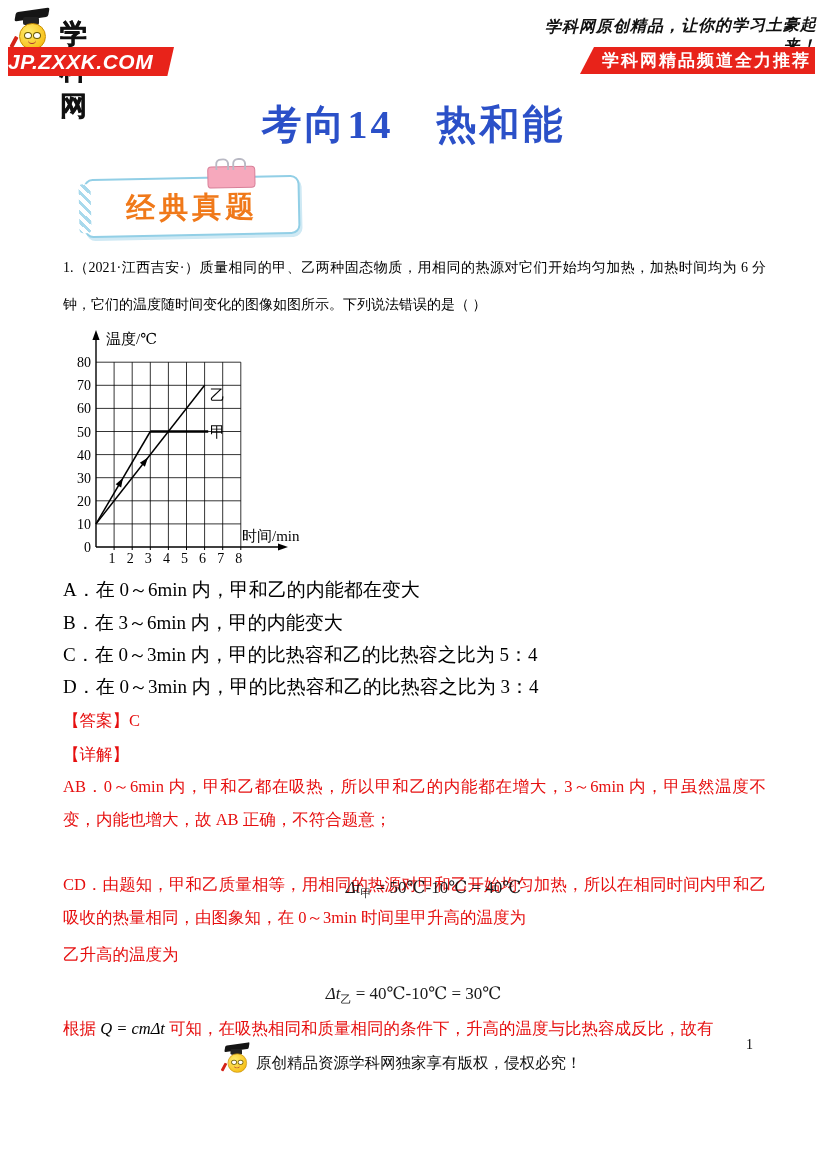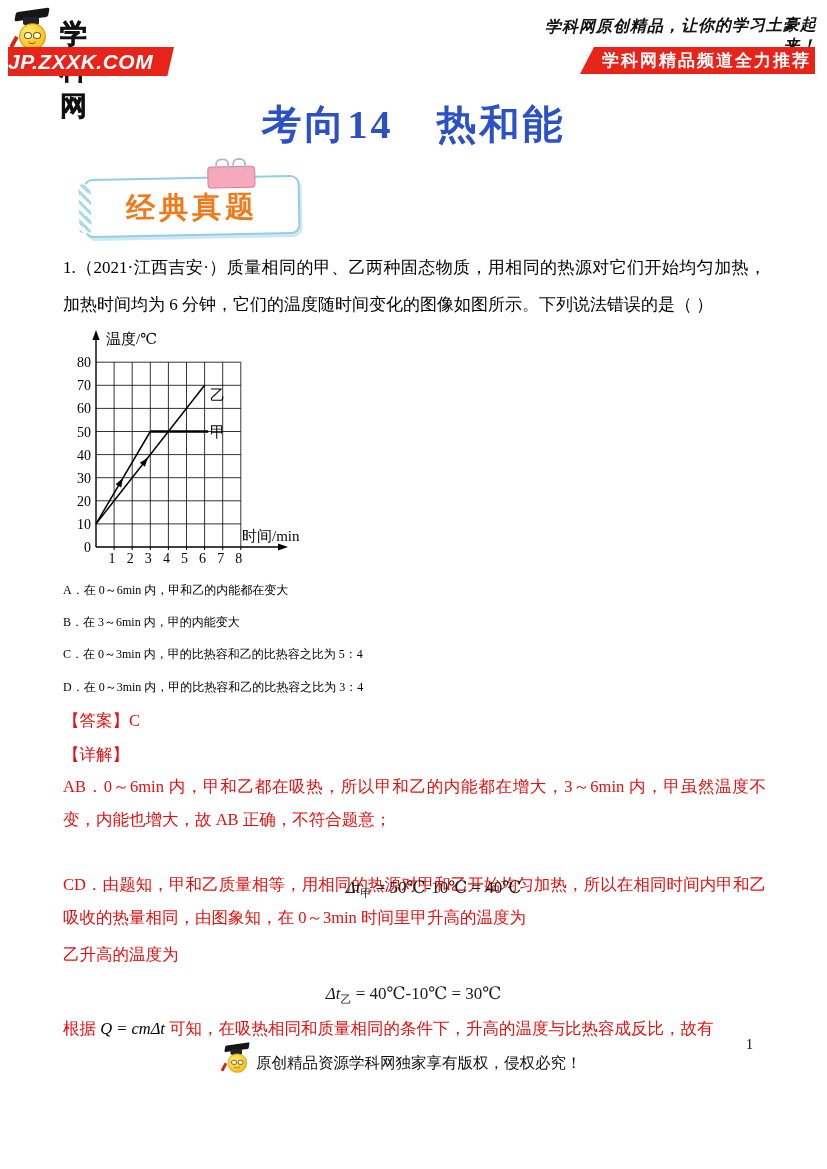--- a/index.html
+++ b/index.html
@@ -48,24 +48,24 @@
          background:repeating-linear-gradient(45deg,#a8d9ec 0 3px,#ffffff 3px 7px);}
   .badge-label{position:absolute;top:9px;left:0;width:100%;text-align:center;
                font-size:29px;font-weight:bold;color:#f0791a;letter-spacing:4px;transform:rotate(0.5deg);}
   .clip{position:absolute;top:-12px;left:122px;width:46px;height:20px;background:#f6a8bc;
         border:1.5px solid #d87f98;border-radius:4px;}
   .clip::before,.clip::after{content:"";position:absolute;top:-9px;width:10px;height:10px;
         border:2.5px solid #b9b9c4;border-bottom:none;border-radius:6px 6px 0 0;background:transparent;}
   .clip::before{left:7px;} .clip::after{left:24px;}
 
   
-  .qtext{position:absolute;left:63px;top:249px;width:703px;font-size:17px;line-height:37px;
+  .qtext{position:absolute;left:63px;top:249px;width:703px;font-size:14px;line-height:37px;
          text-align:justify;}
   .options{position:absolute;left:63px;top:574px;width:703px;}
-  .option{height:32.4px;display:flex;align-items:center;font-size:12px;}
+  .option{height:32.4px;display:flex;align-items:center;font-size:19px;}
   .answer-line{position:absolute;left:63px;top:710px;font-size:16.5px;color:#e60f0f;}
   .detail-label{position:absolute;left:63px;top:744px;font-size:16.5px;color:#e60f0f;}
   .expl{position:absolute;left:63px;width:703px;font-size:16.5px;line-height:33px;
         text-align:justify;color:#e60f0f;}
   .expl .math{color:#000;font-style:italic;}
   .p1{top:770px;} .p2{top:868px;} .p3{top:938px;} .p4{top:1012px;}
   .formula{position:absolute;left:0;width:100%;text-align:center;font-size:17px;color:#1a1a1a;}
   .f1{top:877px;padding-left:20px;} .f2{top:983px;}
   .formula i{font-style:italic;}
   .formula sub{font-size:11px;}

